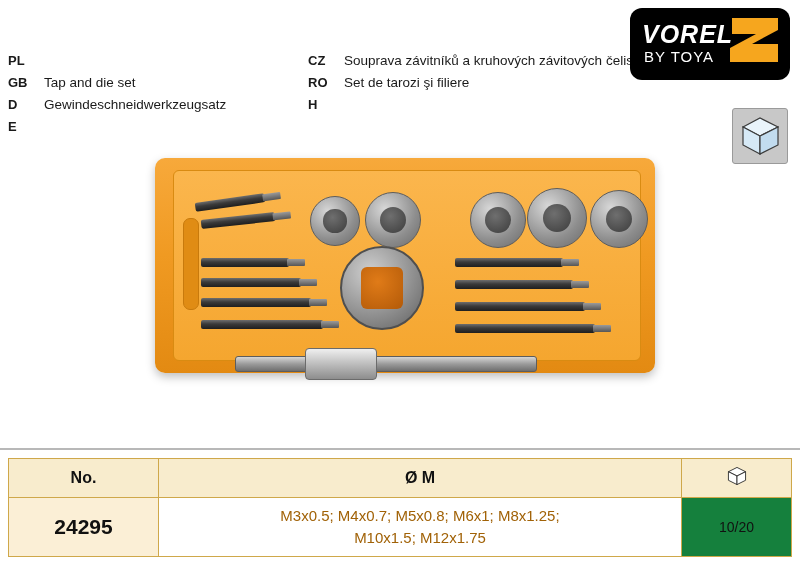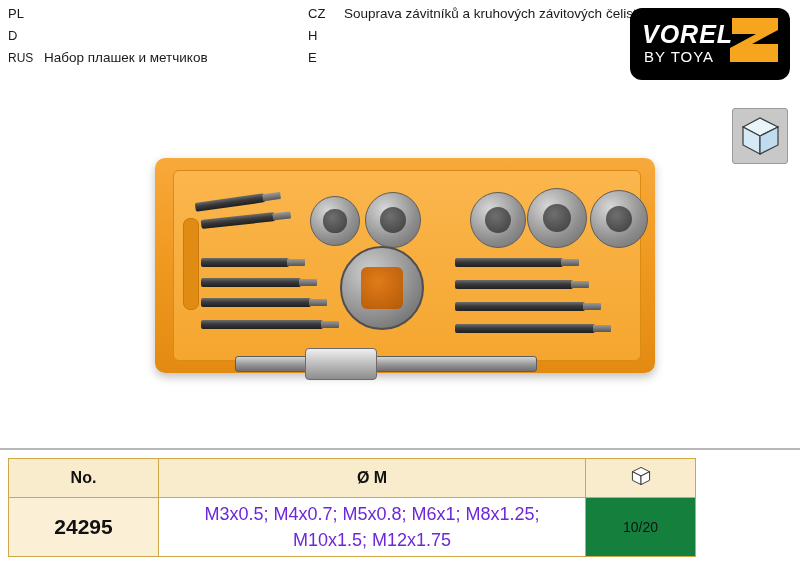--- a/index.html
+++ b/index.html
@@ -28,25 +28,26 @@
     align-items: baseline;
     height: 22px;
   }
   .lang-col {
     display: flex;
     align-items: baseline;
   }
   .lang-col.left { width: 300px; }
   .lang-col.right { width: 320px; }
   .lang-code {
-    font-weight: normal;
+    font-weight: bold;
     font-size: 13px;
     width: 36px;
     text-align: left;
     flex: 0 0 36px;
+    margin-top: 47px;
   }
   .lang-code.wide { font-size: 12px; }
   .lang-text {
     font-size: 13.5px;
     white-space: nowrap;
   }
 
   
   .logo {
     position: absolute;
@@ -214,21 +215,21 @@
     width: 800px;
     height: 2px;
     background: #b8b8b8;
   }
 
   
   .spec-table {
     position: absolute;
     left: 8px;
     top: 458px;
-    width: 688px;
+    width: 784px;
     border-collapse: collapse;
     table-layout: fixed;
   }
   .spec-table td {
     border: 1px solid #cfa84a;
     text-align: center;
     vertical-align: middle;
   }
   .hdr-no, .hdr-dia, .hdr-qty {
     background: #f8eccd;
@@ -240,23 +241,23 @@
   .cell-no {
     background: #fbefd6;
     height: 56px;
     font-weight: bold;
     font-size: 21px;
     color: #111;
   }
   .cell-dia {
     background: #ffffff;
     height: 56px;
-    font-size: 18px;
+    font-size: 15px;
     line-height: 1.45;
-    color: #6d28d9;
+    color: #a16207;
   }
   .cell-qty {
     background: #15803d;
     height: 56px;
     font-size: 14px;
     color: #111;
   }
   .col-no { width: 150px; }
   .col-qty { width: 110px; }
   .cube-small {
@@ -273,35 +274,42 @@
   <div class="lang-row">
     <div class="lang-col left">
       <span class="lang-code">PL</span>
     </div>
     <div class="lang-col right">
       <span class="lang-code">CZ</span>
       <span class="lang-text">Souprava závitníků a kruhových závitových čelistí</span>
     </div>
   </div>
 
+  <div class="lang-row">
+    <div class="lang-col left">
+      <span class="lang-code">GB</span>
+      <span class="lang-text">Tap and die set</span>
+    </div>
+    <div class="lang-col right">
+      <span class="lang-code">RO</span>
+      <span class="lang-text">Set de tarozi şi filiere</span>
+    </div>
+  </div>
 
   <div class="lang-row">
     <div class="lang-col left">
       <span class="lang-code">D</span>
+      <span class="lang-text">Gewindeschneidwerkzeugsatz</span>
     </div>
     <div class="lang-col right">
       <span class="lang-code">H</span>
     </div>
   </div>
 
   <div class="lang-row">
-    <div class="lang-col left">
-      <span class="lang-code wide">RUS</span>
-      <span class="lang-text">Набор плашек и метчиков</span>
-    </div>
     <div class="lang-col right">
       <span class="lang-code">E</span>
     </div>
   </div>
 
 </div>
 
 <div class="logo">
   <div class="logo-text">VOREL</div>
   <div class="logo-sub">BY TOYA</div>

